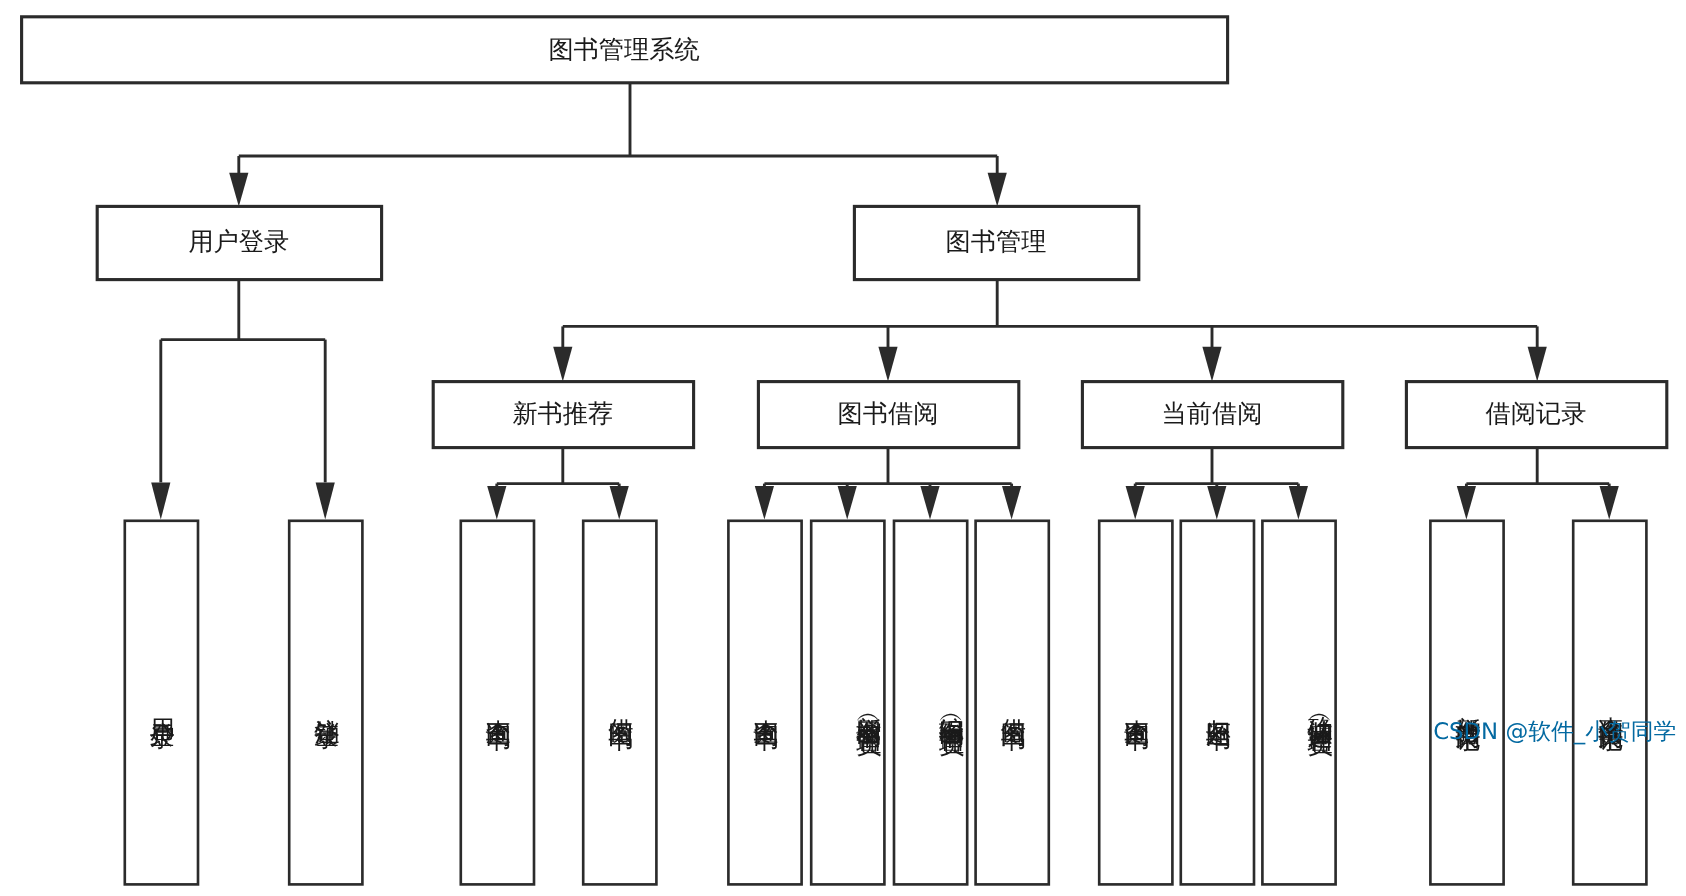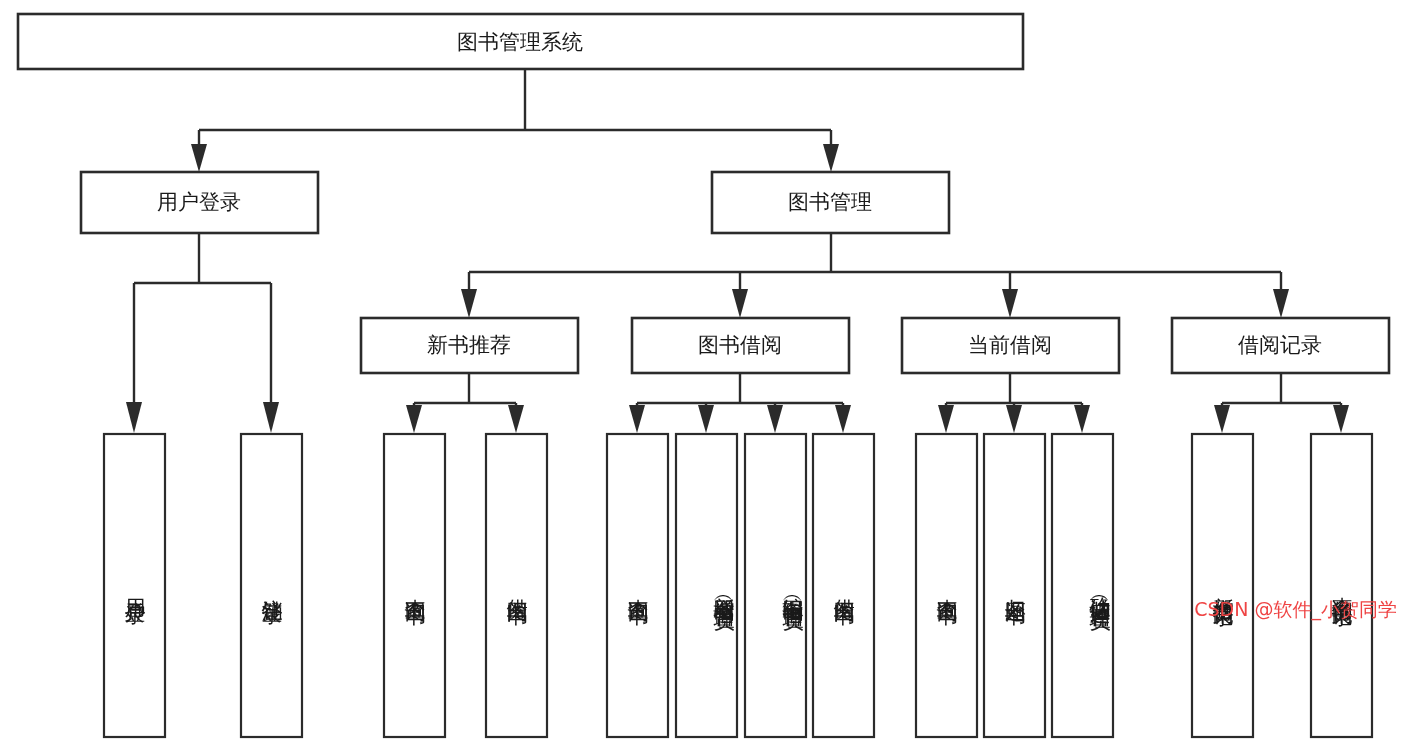--- a/index.html
+++ b/index.html
@@ -66,21 +66,21 @@
     justify-content: center;
     white-space: nowrap;
     user-select: none;
   }
   .watermark {
     position: absolute;
     right: 8px;
     bottom: 4px;
     font-family: "DejaVu Sans", "Liberation Sans", sans-serif;
     font-size: 19px;
-    color: #ef4444;
+    color: #0369a1;
     white-space: nowrap;
     user-select: none;
   }
 </style>
 </head>
 <body>
 
 <div id="diagram-root">
 
   <svg class="canvas" viewBox="0 0 1405 747" xmlns="http://www.w3.org/2000/svg">

